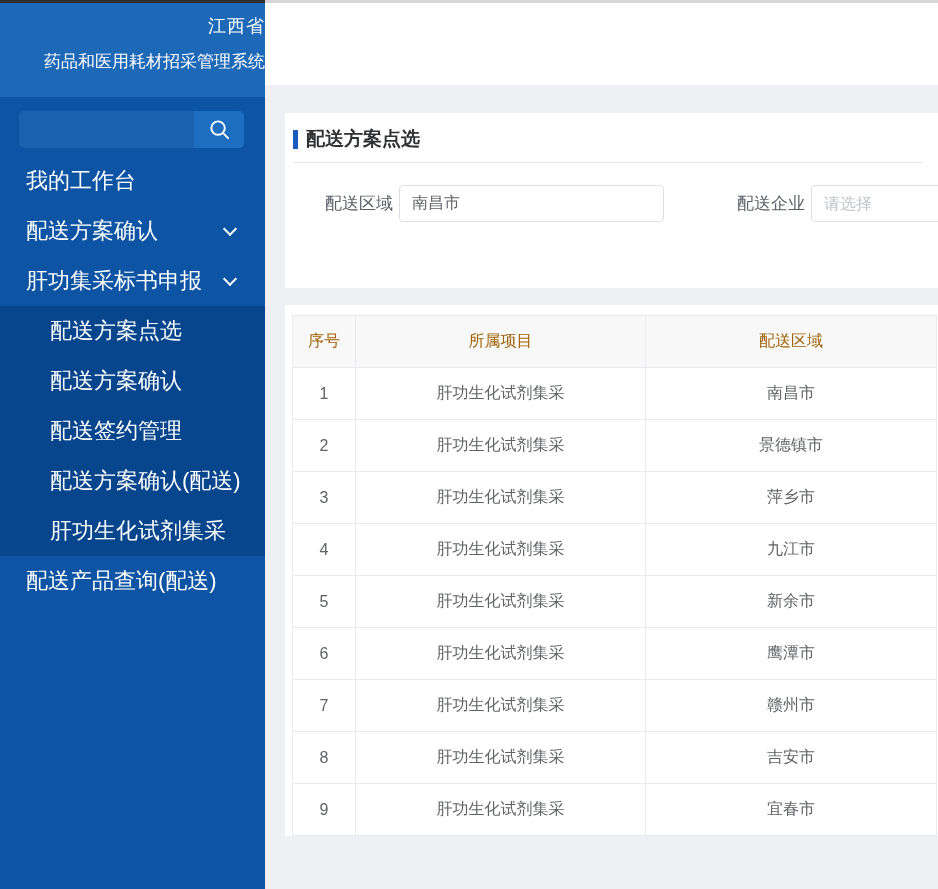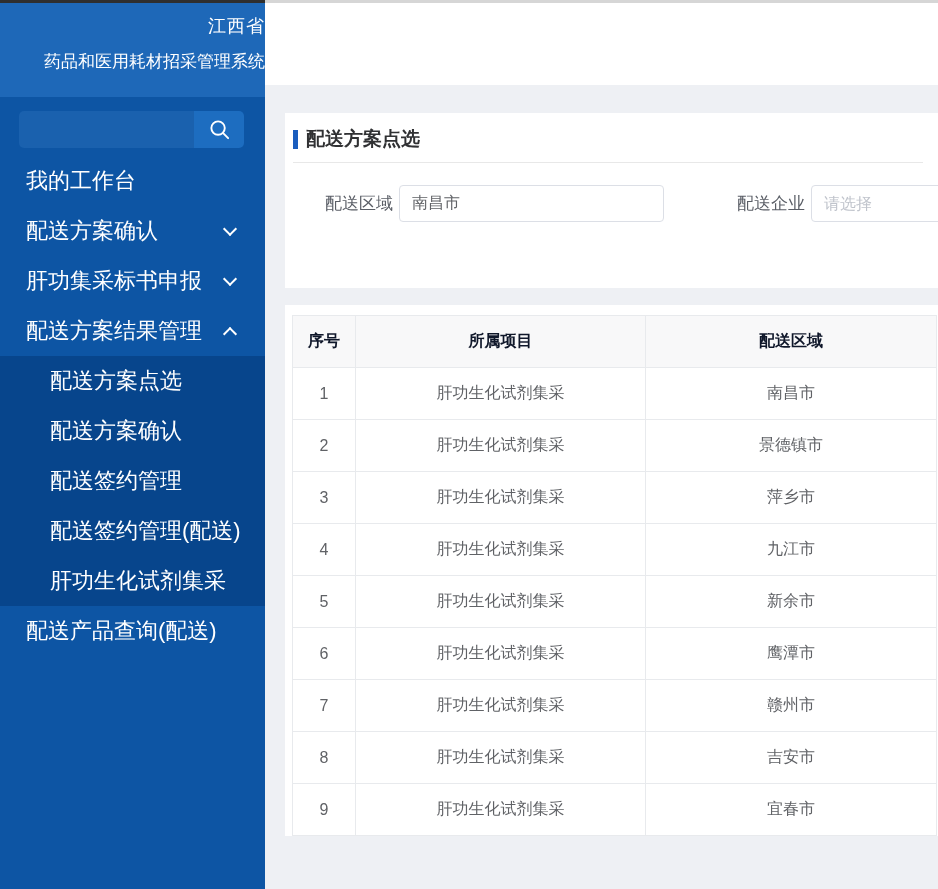--- a/index.html
+++ b/index.html
@@ -49,21 +49,21 @@
   .filter-input { height:37px; border:1px solid #dcdfe6; border-radius:4px; outline:none;
                   padding:0 12px; font-size:16px; color:#606266; background:#fff; }
   .filter-input::placeholder { color:#c0c4cc; }
   .w1 { width:265px; }
   .w2 { width:280px; }
 
   .card-table { margin-top:17px; flex:1; padding:10px 0 0 7px; }
   table { border-collapse:collapse; table-layout:fixed; }
   th, td { border:1px solid #e8eaed; text-align:center; height:52px; padding:0 6px;
            overflow:hidden; white-space:nowrap; }
-  th { background:#f8f8f9; color:#0f172a; font-size:16px; font-weight:bold; }
+  th { background:#f8f8f9; color:#a16207; font-size:16px; font-weight:normal; }
   td { color:#606266; font-size:16px; }
   .col-idx { width:63px; }
   .col-proj { width:290px; }
   .col-region { width:291px; }
 </style>
 </head>
 <body>
 
 <div class="layout">
 
@@ -90,36 +90,32 @@
           <span>我的工作台</span>
         </div>
         <div class="menu-item">
           <span>配送方案确认</span>
           <span class="chev"></span>
         </div>
         <div class="menu-item">
           <span>肝功集采标书申报</span>
           <span class="chev"></span>
         </div>
-        <div class="menu-item">
-          <span>配送方案结果管理</span>
-          <span class="chev up"></span>
-        </div>
         <div class="submenu">
           <div class="menu-item">
             <span>配送方案点选</span>
           </div>
           <div class="menu-item">
             <span>配送方案确认</span>
           </div>
           <div class="menu-item">
             <span>配送签约管理</span>
           </div>
           <div class="menu-item">
-            <span>配送签约管理(配送)</span>
+            <span>配送方案确认(配送)</span>
           </div>
           <div class="menu-item">
             <span>肝功生化试剂集采</span>
           </div>
         </div>
         <div class="menu-item">
           <span>配送产品查询(配送)</span>
         </div>
       </nav>
   </aside>

